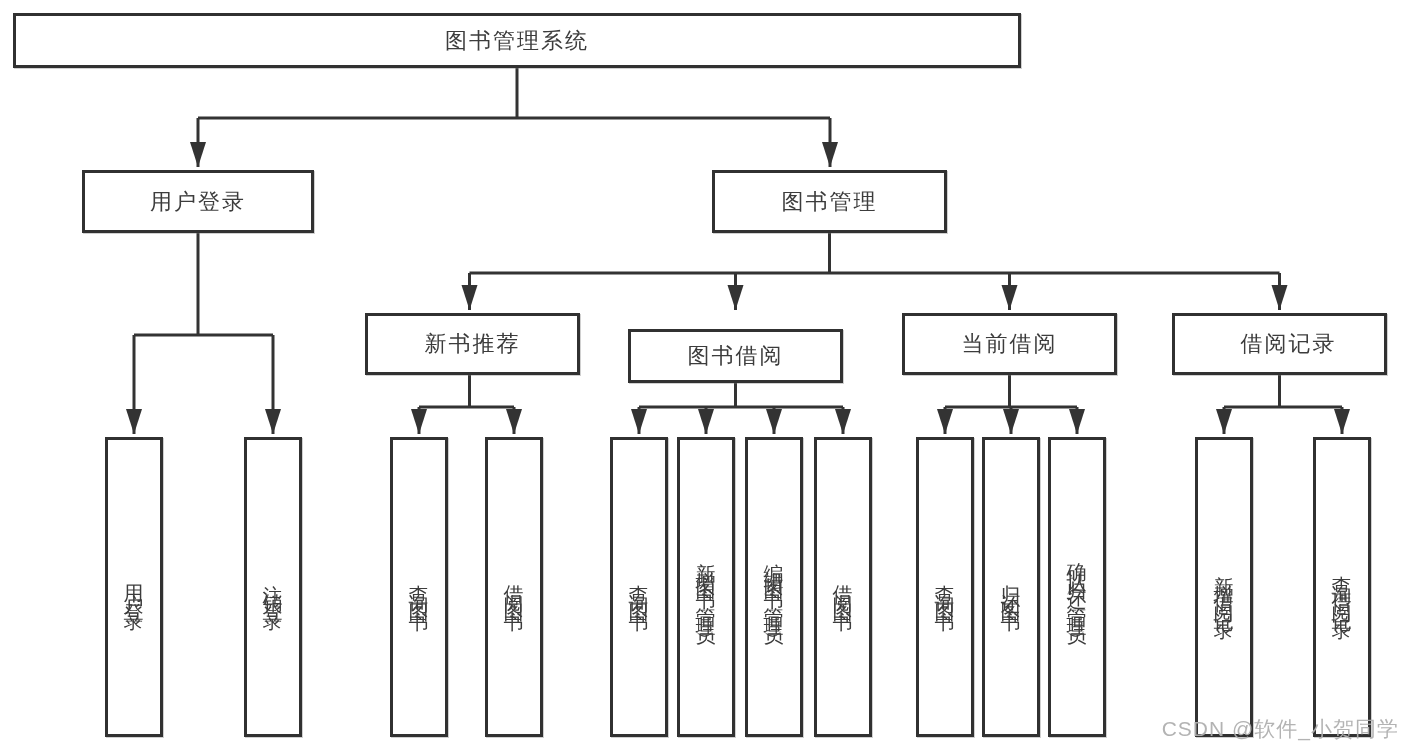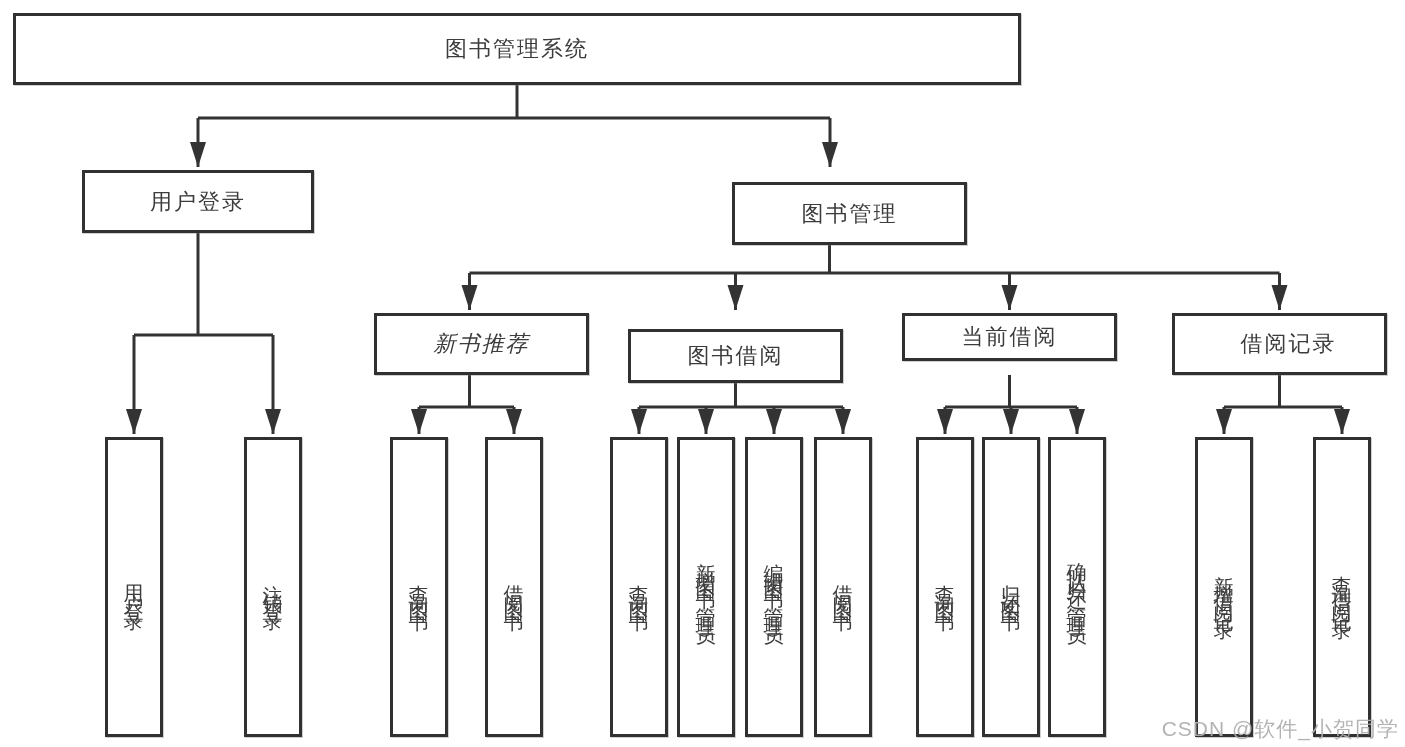--- a/index.html
+++ b/index.html
@@ -112,38 +112,38 @@
       <line x1="1011" y1="407" x2="1011" y2="434" marker-end="url(#arrow)"></line>
       <line x1="1077" y1="407" x2="1077" y2="434" marker-end="url(#arrow)"></line>
 
       <path d="M1279.5,375 V407"></path>
       <path d="M1224,407 H1342"></path>
       <line x1="1224" y1="407" x2="1224" y2="434" marker-end="url(#arrow)"></line>
       <line x1="1342" y1="407" x2="1342" y2="434" marker-end="url(#arrow)"></line>
     </g>
   </svg>
 
-  <div class="node" style="left:13px; top:13px; width:1008px; height:72px;">
+  <div class="node" style="left:13px; top:13px; width:1008px; height:55px;">
     <span class="hlabel">图书管理系统</span>
   </div>
 
   <div class="node" style="left:82px; top:170px; width:232px; height:63px;">
     <span class="hlabel">用户登录</span>
   </div>
-  <div class="node" style="left:712px; top:182px; width:235px; height:63px;margin-left:20px;">
+  <div class="node" style="left:712px; top:170px; width:235px; height:63px;">
     <span class="hlabel">图书管理</span>
   </div>
 
-  <div class="node" style="left:374px; top:313px; width:215px; height:62px;font-style:italic;">
+  <div class="node" style="left:365px; top:313px; width:215px; height:62px;">
     <span class="hlabel">新书推荐</span>
   </div>
   <div class="node" style="left:628px; top:329px; width:215px; height:54px;">
     <span class="hlabel">图书借阅</span>
   </div>
-  <div class="node" style="left:902px; top:313px; width:215px; height:48px;">
+  <div class="node" style="left:902px; top:313px; width:215px; height:62px;">
     <span class="hlabel">当前借阅</span>
   </div>
   <div class="node" style="left:1172px; top:313px; width:215px; height:62px;padding-left:18px;">
     <span class="hlabel">借阅记录</span>
   </div>
 
   <div class="node leaf" style="left:105px;">
     <span class="vlabel">用户登录</span>
   </div>
   <div class="node leaf" style="left:244px;">

